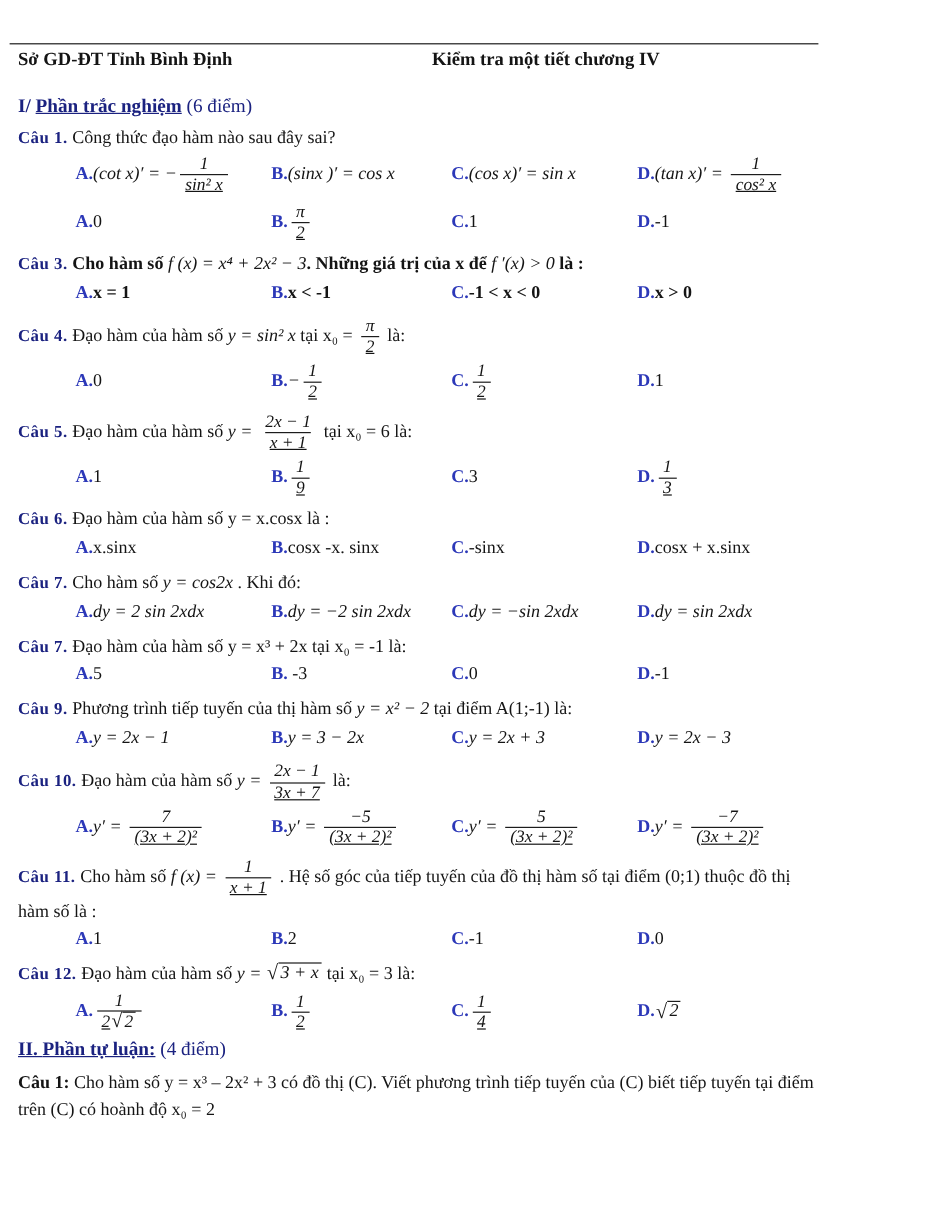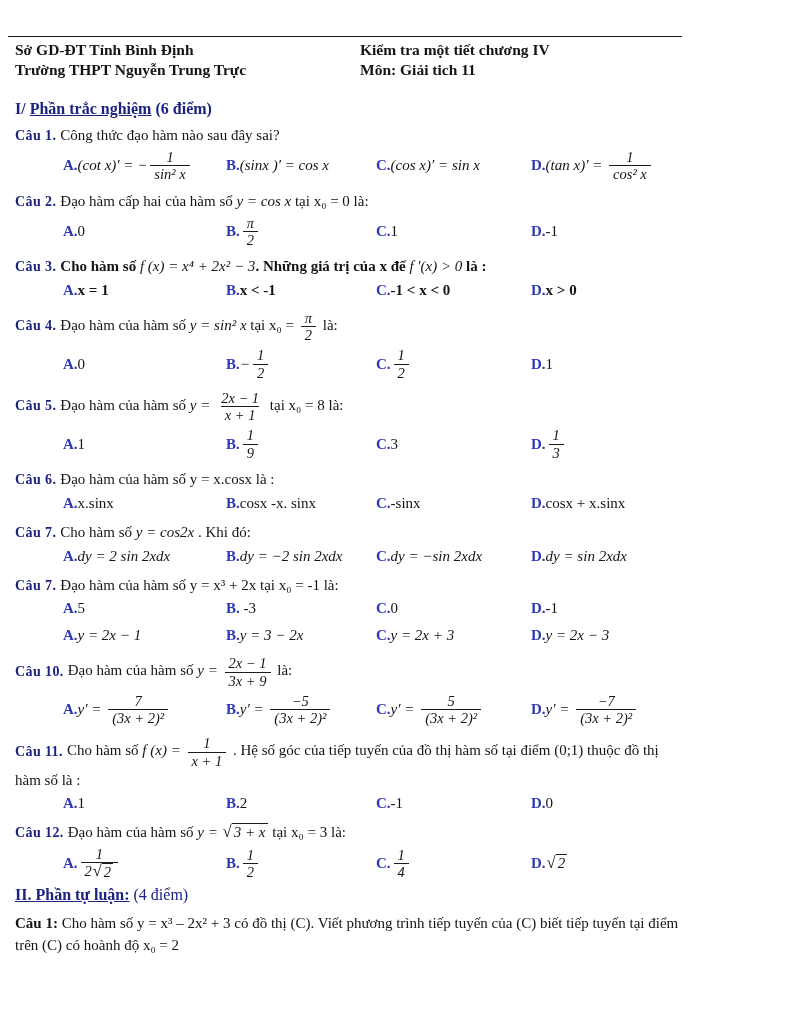--- a/index.html
+++ b/index.html
@@ -8,74 +8,69 @@
     font-family:"Liberation Serif","DejaVu Serif",serif;
     color:#141414;font-size:15px;
   }
   .page{box-sizing:border-box;width:696px;height:1024px;padding:36px 14px 0 15px;position:relative;}
   .toprule{border:none;border-top:1.6px solid #1c1c1c;margin:0 0 3px -7px;}
   .hrow{display:flex;font-weight:bold;font-size:15.5px;line-height:1.3;}
   .hleft{width:345px;flex:0 0 auto;}
   .student-line{margin-top:16px;color:var(--navy,#1b2280);font-size:14.5px;}
   .sec-title{color:var(--navy,#1b2280);font-weight:bold;font-size:16px;margin-top:20px;}
   .sec-title .ul{text-decoration:underline;}
-  .sec-title .pts{font-weight:bold;}
+  .sec-title .pts{font-weight:normal;}
   .sec2-title{margin-top:0;}
   .sec2-title .pts{font-weight:normal;}
   .question .stem{margin-top:7px;line-height:1.35;}
   .qlabel{color:var(--navy,#1b2280);font-weight:bold;font-size:14px;letter-spacing:.4px;margin-right:4px;margin-top:48px;}
   .opts{margin:2px 0 4px 48px;display:grid;grid-template-columns:163px 150px 155px auto;align-items:center;min-height:23px;}
   .opt{display:flex;align-items:center;white-space:pre;}
   .bopts .opt{font-weight:bold;}
   .oletter{color:var(--blue,#2c38b8);font-weight:bold;}
   .mi{font-style:italic;}
   .rt{font-style:normal;}
   .bt{font-style:normal;font-weight:bold;}
   .frac{display:inline-flex;flex-direction:column;align-items:center;vertical-align:middle;
         margin:1px 3px;font-style:italic;line-height:1.12;font-size:14.5px;}
   .frac .num,.frac .den{padding:0 4px;text-align:center;}
-  .frac .den{border-top:1.2px solid #1c1c1c;}
+  .frac .den{border-top:1.2px solid #1c1c1c;text-decoration:underline;}
   .sqrt{display:inline-flex;align-items:flex-start;font-style:italic;margin:0 1px;}
   .rad{font-style:normal;line-height:1.05;font-size:1.12em;}
   .radc{border-top:1.2px solid #1c1c1c;padding:0 2px;line-height:1.15;}
   .essay-line{margin-top:8px;line-height:1.5;max-width:768px;}
   .elabel{font-weight:bold;}
 </style>
 </head>
 <body>
 
 <div class="page">
   <hr class="toprule">
 
   <div class="header">
     <div class="hrow">
       <span class="hleft">Sở GD-ĐT Tỉnh Bình Định</span>
       <span>Kiểm tra một tiết chương IV</span>
     </div>
-    <div class="hrow">
-      <span class="hleft">Trường THPT Nguyễn Trung Trực</span>
-      <span>Môn: Giải tich 11</span>
-    </div>
   </div>
 
 
   <div class="sec-title"><span>I/ </span><span class="ul">Phần trắc nghiệm</span><span class="pts"> (6 điểm)</span></div>
 
   <div id="questions">
       <div class="question">
         <div class="stem"><span class="qlabel">Câu 1.</span><span class="rt">Công thức đạo hàm nào sau đây sai?</span></div>
         <div class="opts">
           <div class="opt"><span class="oletter">A.</span><span class="mi">(cot x)′ = −</span><span class="frac"><span class="num"><span class="mi">1</span></span><span class="den"><span class="mi">sin² x</span></span></span></div>
           <div class="opt"><span class="oletter">B.</span><span class="mi">(sinx )′ = cos x</span></div>
           <div class="opt"><span class="oletter">C.</span><span class="mi">(cos x)′ = sin x</span></div>
           <div class="opt"><span class="oletter">D.</span><span class="mi">(tan x)′ = </span><span class="frac"><span class="num"><span class="mi">1</span></span><span class="den"><span class="mi">cos² x</span></span></span></div>
         </div>
       </div>
       <div class="question">
-        <div class="stem"><span class="qlabel">Câu 2.</span><span class="rt">Đạo hàm cấp hai của hàm số </span><span class="mi">y = cos x</span><span class="rt"> tại x₀ = 0 là:</span></div>
         <div class="opts">
           <div class="opt"><span class="oletter">A.</span><span class="rt">0</span></div>
           <div class="opt"><span class="oletter">B.</span><span class="frac"><span class="num"><span class="mi">π</span></span><span class="den"><span class="mi">2</span></span></span></div>
           <div class="opt"><span class="oletter">C.</span><span class="rt">1</span></div>
           <div class="opt"><span class="oletter">D.</span><span class="rt">-1</span></div>
         </div>
       </div>
       <div class="question">
         <div class="stem"><span class="qlabel">Câu 3.</span><span class="bt">Cho hàm số  </span><span class="mi">f (x) = x⁴ + 2x² − 3</span><span class="bt">. Những giá trị của x để </span><span class="mi">f ′(x) &gt; 0</span><span class="bt"> là :</span></div>
         <div class="opts bopts">
@@ -94,21 +89,21 @@
           <div class="opt"><span class="oletter">A.</span><span class="rt">0</span></div>
           <div class="opt"><span class="oletter">B.</span><span class="mi">−</span><span class="frac"><span class="num"><span class="mi">1</span></span><span class="den"><span class="mi">2</span></span></span></div>
           <div class="opt"><span class="oletter">C.</span><span class="frac"><span class="num"><span class="mi">1</span></span><span class="den"><span class="mi">2</span></span></span></div>
           <div class="opt"><span class="oletter">D.</span><span class="rt">1</span></div>
         </div>
       </div>
       <div class="question">
         <div class="stem"><span class="qlabel">Câu 5.</span><span class="rt">Đạo hàm của hàm số </span><span class="mi">y = </span><span class="frac">
             <span class="num"><span class="mi">2x − 1</span></span>
             <span class="den"><span class="mi">x + 1</span></span>
-          </span><span class="rt">  tại x₀ = 8 là:</span></div>
+          </span><span class="rt">  tại x₀ = 6 là:</span></div>
         <div class="opts">
           <div class="opt"><span class="oletter">A.</span><span class="rt">1</span></div>
           <div class="opt"><span class="oletter">B.</span><span class="frac"><span class="num"><span class="mi">1</span></span><span class="den"><span class="mi">9</span></span></span></div>
           <div class="opt"><span class="oletter">C.</span><span class="rt">3</span></div>
           <div class="opt"><span class="oletter">D.</span><span class="frac"><span class="num"><span class="mi">1</span></span><span class="den"><span class="mi">3</span></span></span></div>
         </div>
       </div>
       <div class="question">
         <div class="stem"><span class="qlabel">Câu 6.</span><span class="rt">Đạo hàm của hàm số  y = x.cosx là :</span></div>
         <div class="opts">
@@ -130,31 +125,32 @@
       <div class="question">
         <div class="stem"><span class="qlabel">Câu 7.</span><span class="rt">Đạo hàm của hàm số y = x³ + 2x tại x₀ = -1 là:</span></div>
         <div class="opts">
           <div class="opt"><span class="oletter">A.</span><span class="rt">5</span></div>
           <div class="opt"><span class="oletter">B.</span><span class="rt"> -3</span></div>
           <div class="opt"><span class="oletter">C.</span><span class="rt">0</span></div>
           <div class="opt"><span class="oletter">D.</span><span class="rt">-1</span></div>
         </div>
       </div>
       <div class="question">
+        <div class="stem"><span class="qlabel">Câu 9.</span><span class="rt">Phương  trình tiếp tuyến của thị hàm số </span><span class="mi">y = x² − 2</span><span class="rt">  tại điểm A(1;-1) là:</span></div>
         <div class="opts">
           <div class="opt"><span class="oletter">A.</span><span class="mi">y = 2x − 1</span></div>
           <div class="opt"><span class="oletter">B.</span><span class="mi">y = 3 − 2x</span></div>
           <div class="opt"><span class="oletter">C.</span><span class="mi">y = 2x + 3</span></div>
           <div class="opt"><span class="oletter">D.</span><span class="mi">y = 2x − 3</span></div>
         </div>
       </div>
       <div class="question">
         <div class="stem"><span class="qlabel">Câu 10.</span><span class="rt">Đạo hàm của hàm số </span><span class="mi">y = </span><span class="frac">
             <span class="num"><span class="mi">2x − 1</span></span>
-            <span class="den"><span class="mi">3x + 9</span></span>
+            <span class="den"><span class="mi">3x + 7</span></span>
           </span><span class="rt">  là:</span></div>
         <div class="opts">
           <div class="opt"><span class="oletter">A.</span><span class="mi">y′ = </span><span class="frac"><span class="num"><span class="mi">7</span></span><span class="den"><span class="mi">(3x + 2)²</span></span></span></div>
           <div class="opt"><span class="oletter">B.</span><span class="mi">y′ = </span><span class="frac"><span class="num"><span class="mi">−5</span></span><span class="den"><span class="mi">(3x + 2)²</span></span></span></div>
           <div class="opt"><span class="oletter">C.</span><span class="mi">y′ = </span><span class="frac"><span class="num"><span class="mi">5</span></span><span class="den"><span class="mi">(3x + 2)²</span></span></span></div>
           <div class="opt"><span class="oletter">D.</span><span class="mi">y′ = </span><span class="frac"><span class="num"><span class="mi">−7</span></span><span class="den"><span class="mi">(3x + 2)²</span></span></span></div>
         </div>
       </div>
       <div class="question">
         <div class="stem"><span class="qlabel">Câu 11.</span><span class="rt">Cho hàm số  </span><span class="mi">f (x) = </span><span class="frac">

